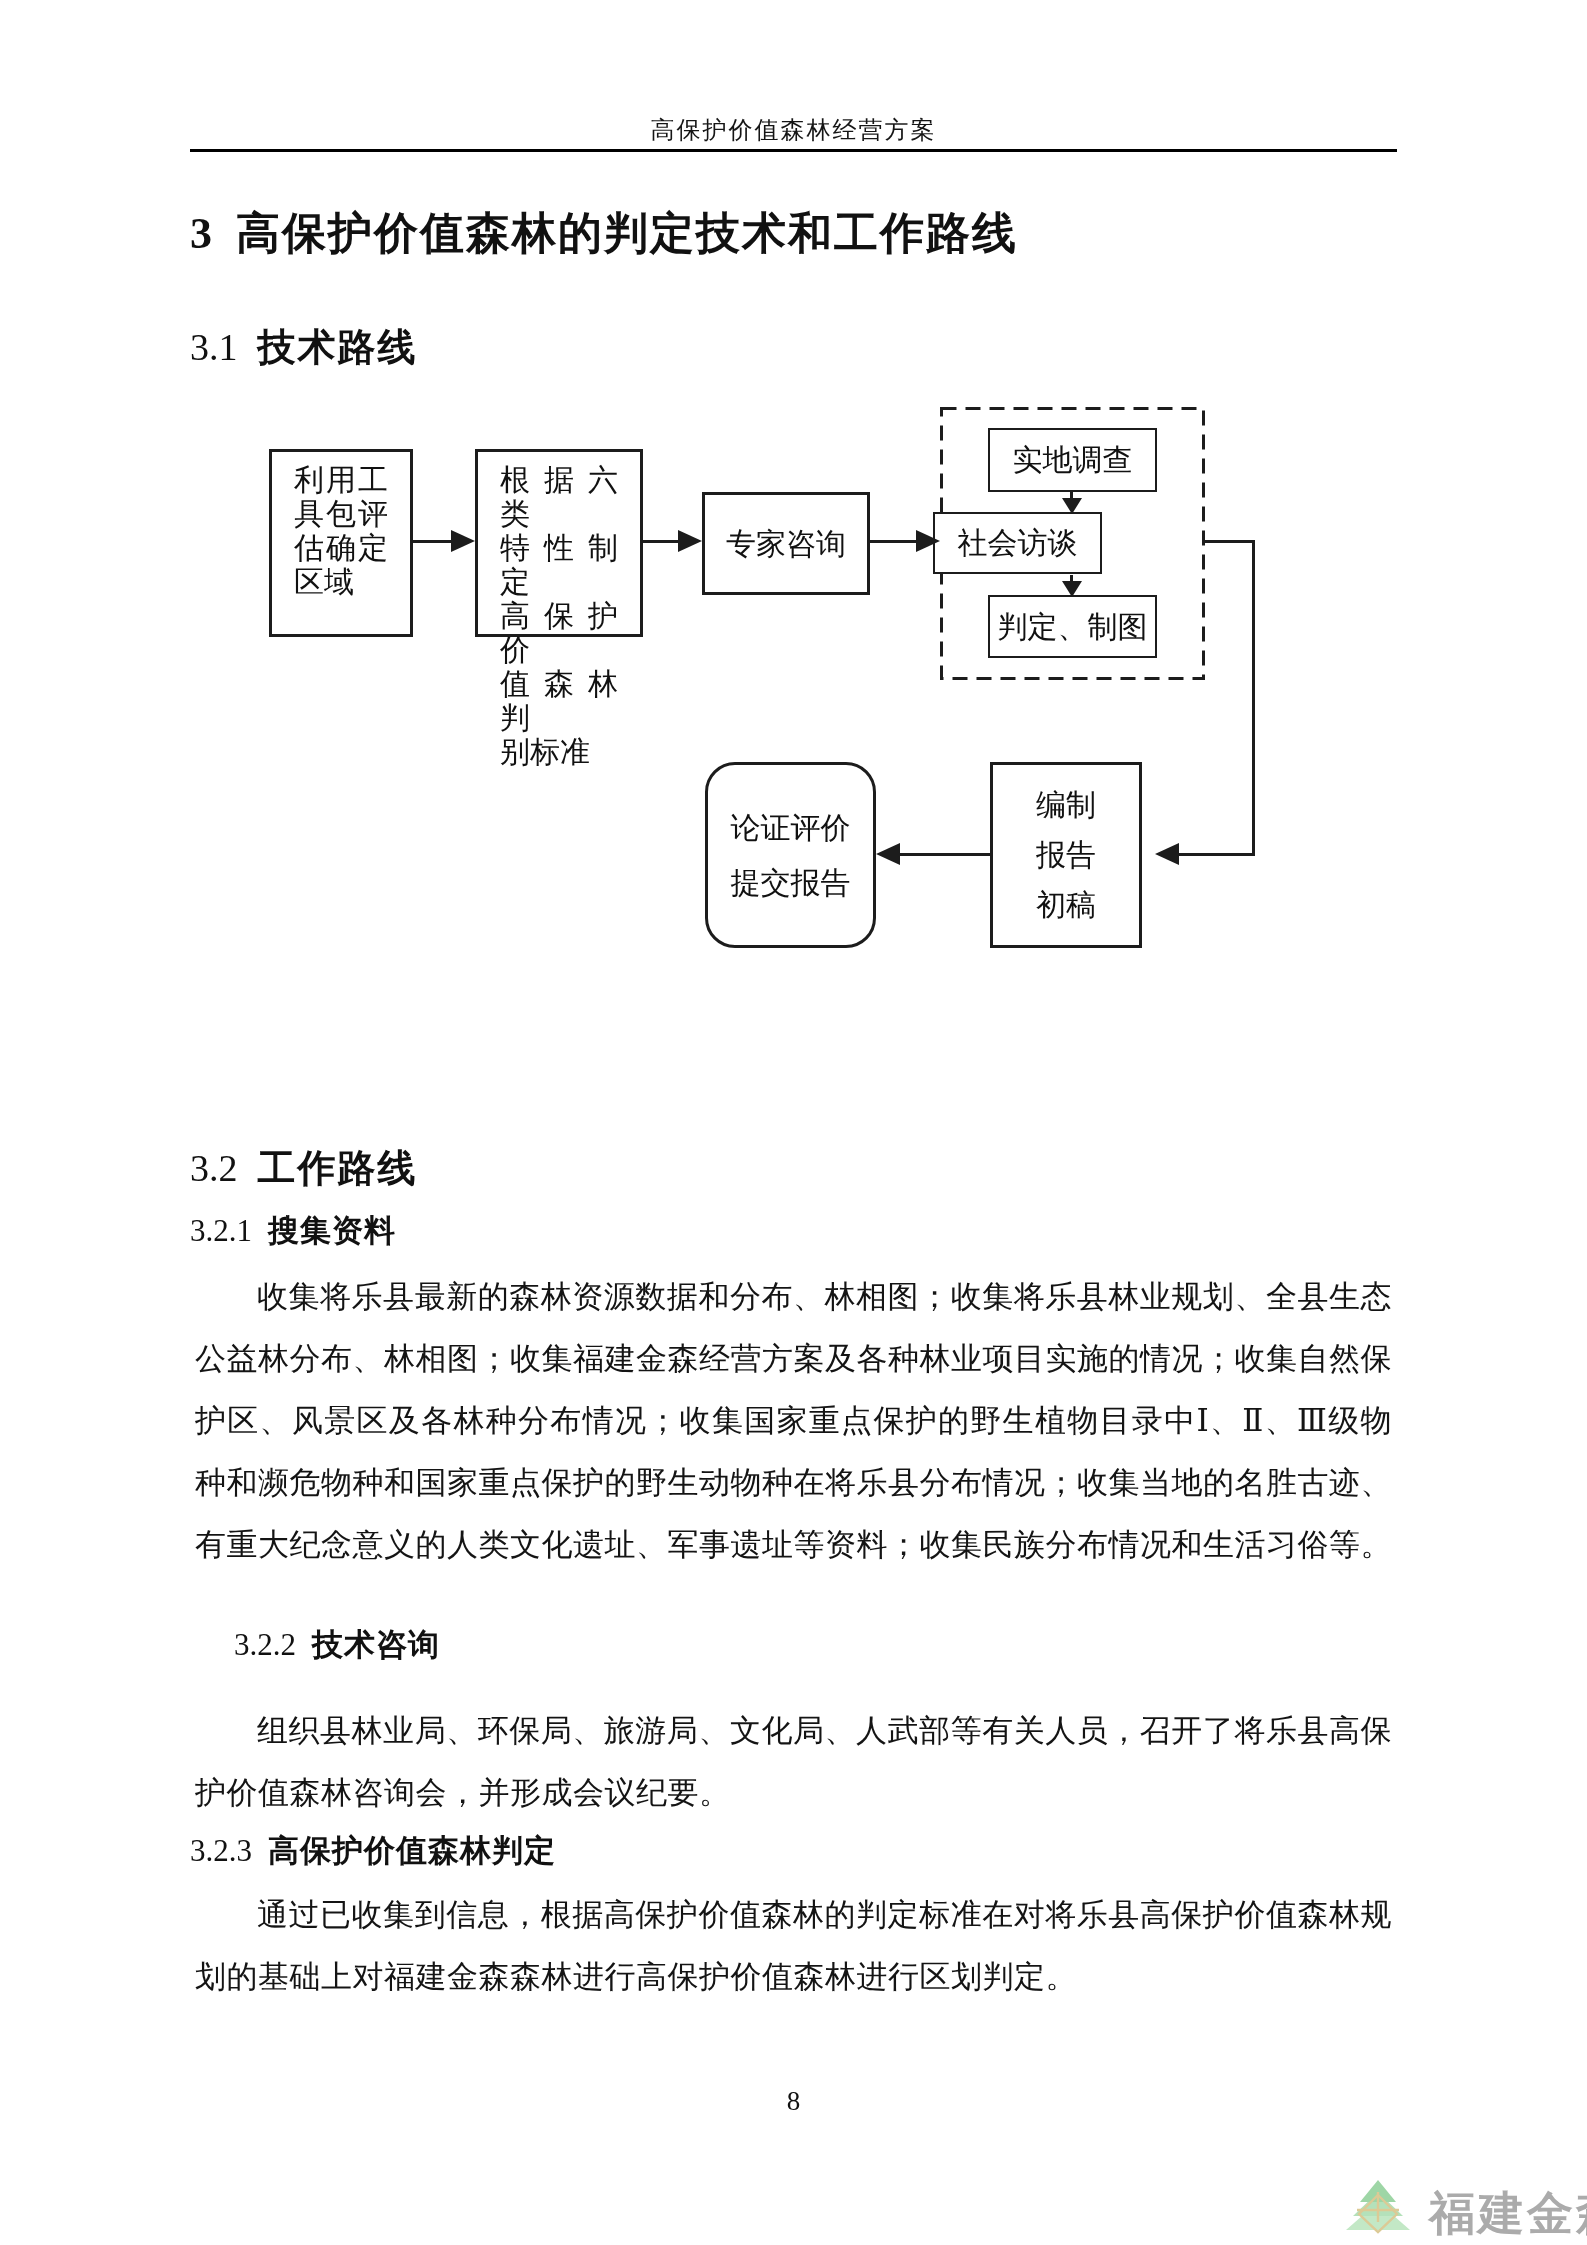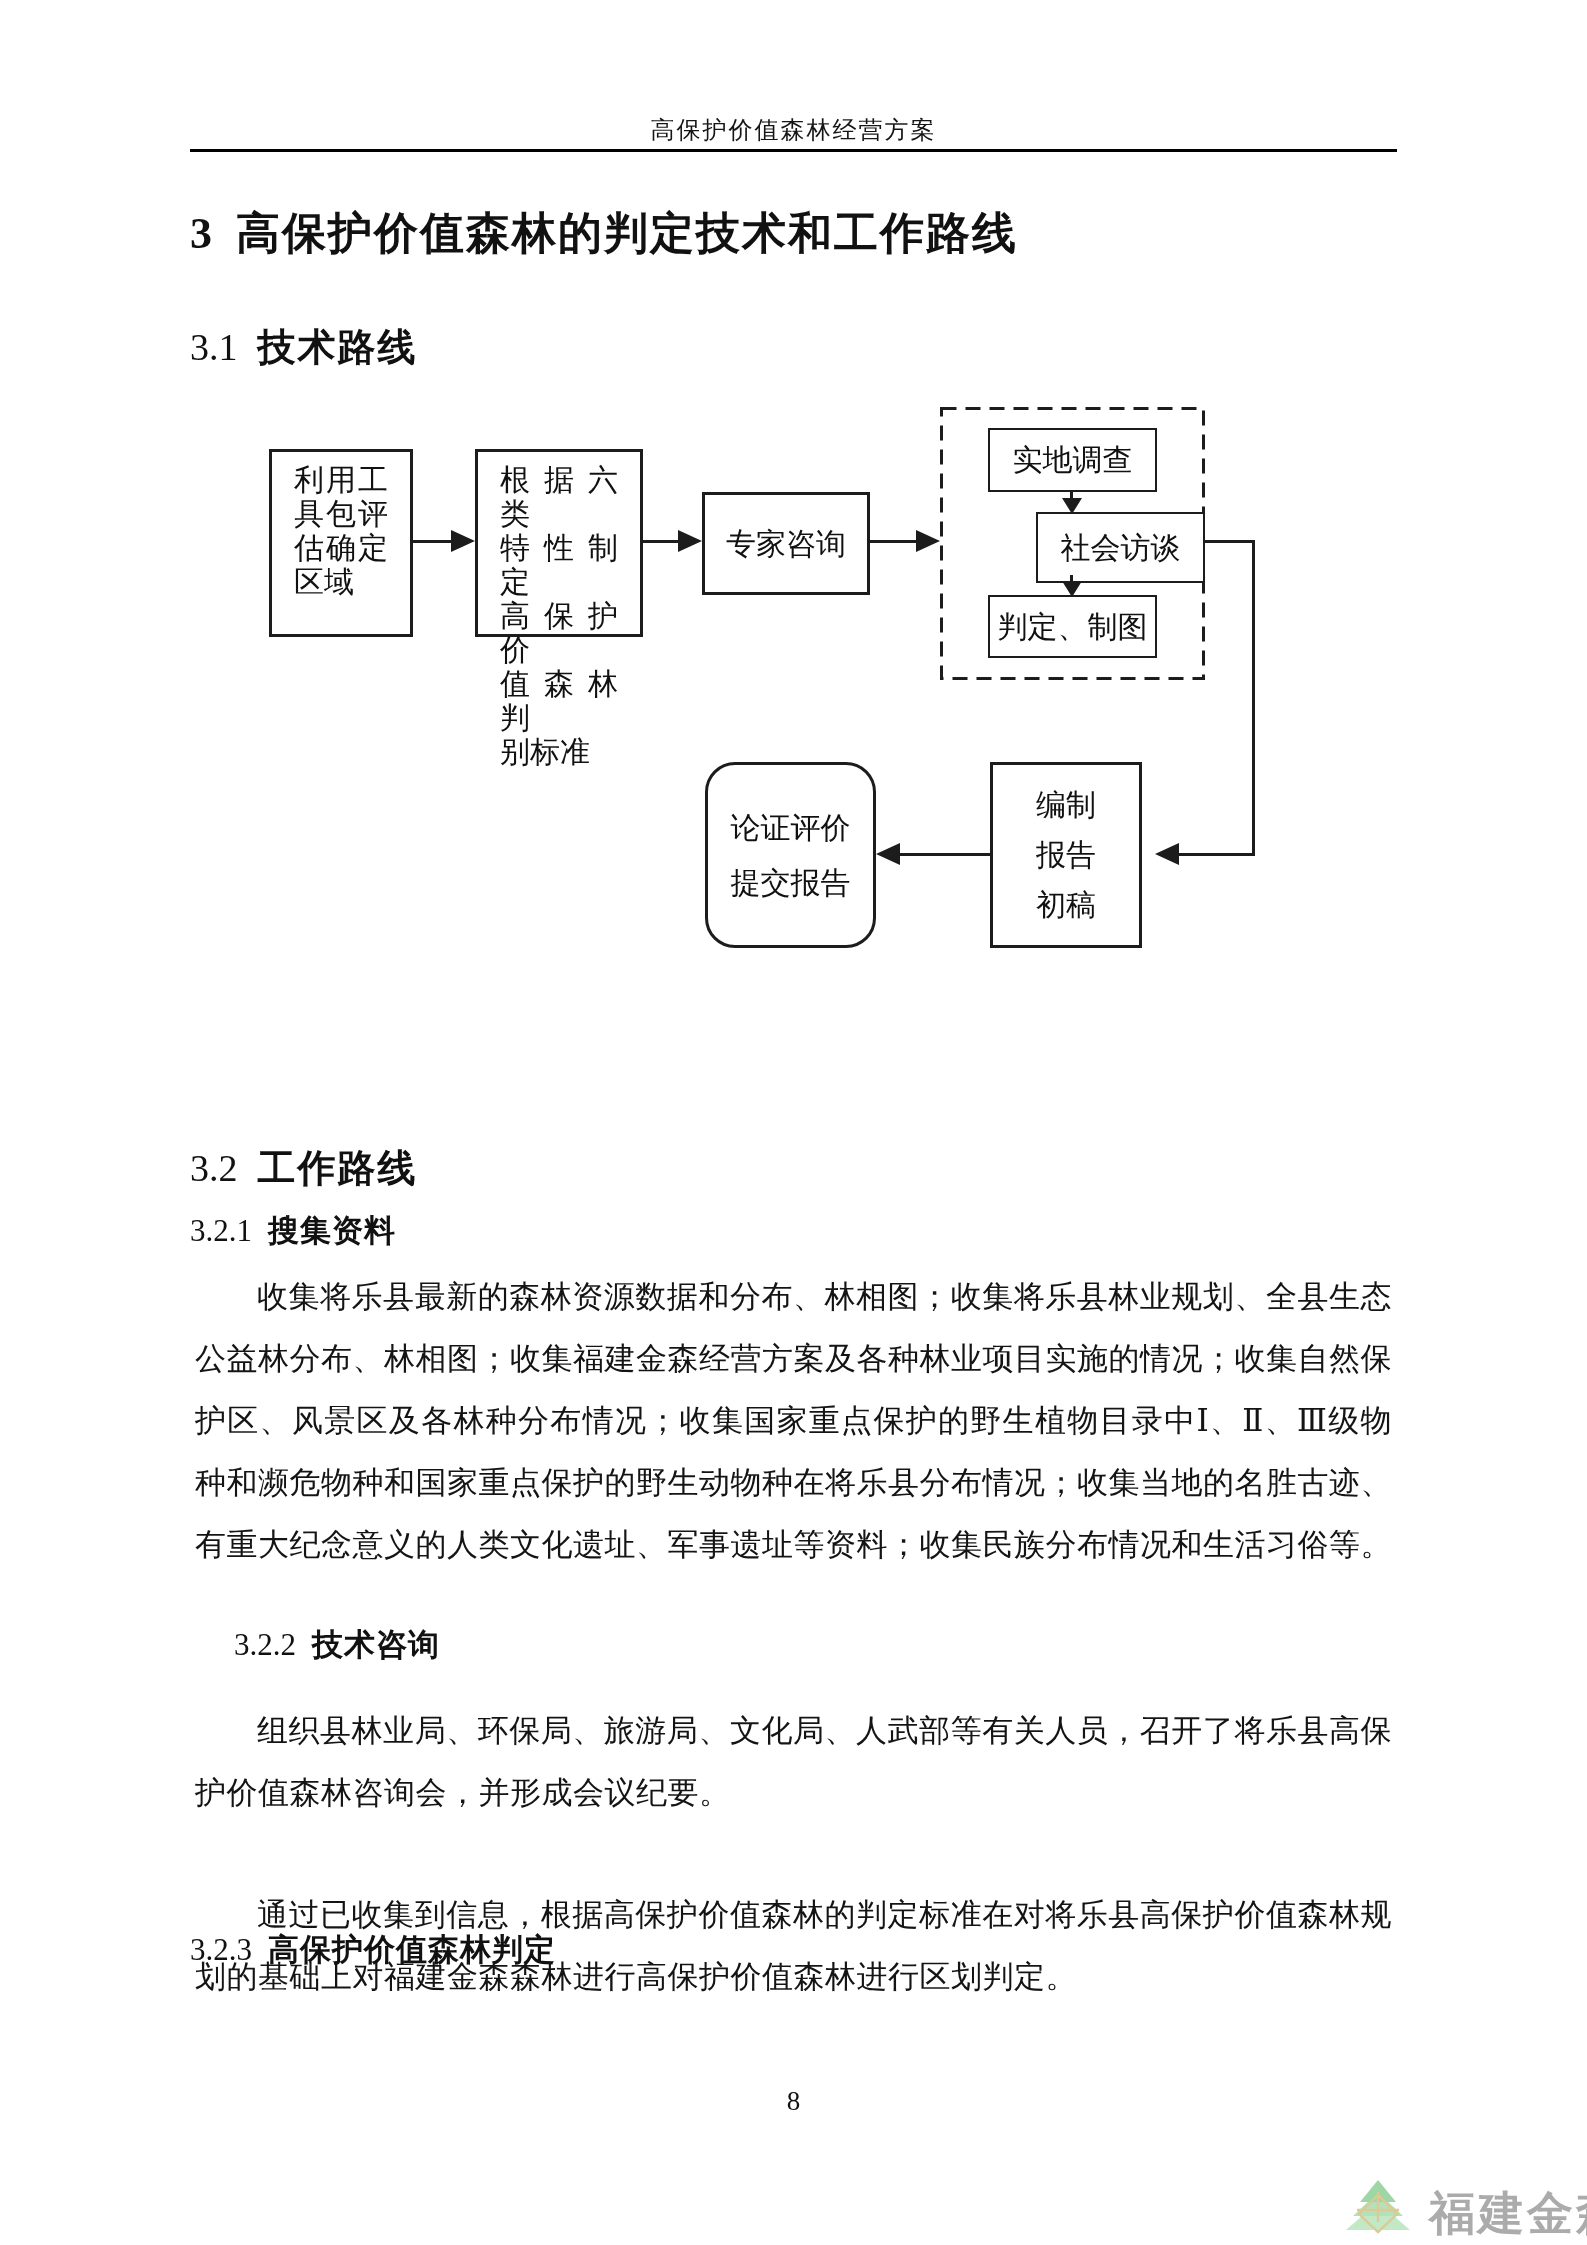--- a/index.html
+++ b/index.html
@@ -18,21 +18,21 @@
   .h2{position:absolute;left:190px;font-size:38px;white-space:nowrap;}
   .h2 .num{margin-right:20px;}
   .h2 .cn{font-family:"Liberation Sans","DejaVu Sans",sans-serif;font-weight:600;letter-spacing:2px;}
   .h2.s31{top:322px;}
   .h2.s32{top:1143px;}
   .h3{position:absolute;left:190px;font-size:31px;white-space:nowrap;}
   .h3 .num{margin-right:16px;}
   .h3 .cn{font-family:"Liberation Sans","DejaVu Sans",sans-serif;font-weight:700;letter-spacing:1px;}
   .h3.s321{top:1210px;}
   .h3.s322{top:1624px;margin-left:44px;}
-  .h3.s323{top:1929px;}
+  .h3.s323{top:1830px;}
   
   .fbox{position:absolute;box-sizing:border-box;border:3px solid #1c1c1c;background:#fff;
     font-size:30px;color:#111;}
   .fbox .ln{line-height:34px;padding:0 22px;text-align:justify;text-align-last:justify;}
   .fbox .ln.last{text-align-last:left;}
   .fbox.pad{padding-top:11px;}
   .fbox.center{display:flex;flex-direction:column;align-items:center;justify-content:center;text-align:center;}
   .fbox.center .cl{line-height:50px;}
   .dashed-group{position:absolute;left:940px;top:407px;width:265px;height:273px;}
   .hline{position:absolute;height:3px;background:#1c1c1c;}
@@ -90,21 +90,21 @@
   </div>
 
   <div class="dashed-group">
     <svg width="265" height="273">
       <rect x="1.5" y="1.5" width="262" height="270" fill="none" stroke="#1c1c1c" stroke-width="3" stroke-dasharray="15 9"></rect>
     </svg>
   </div>
   <div class="fbox center" style="left:988px;top:428px;width:169px;height:64px;border-width:2px;">
     <div class="cl">实地调查</div>
   </div>
-  <div class="fbox center" style="left:1036px;top:512px;width:169px;height:71px;border-width:2px;">
+  <div class="fbox center" style="left:933px;top:512px;width:169px;height:62px;border-width:2px;">
     <div class="cl">社会访谈</div>
   </div>
   <div class="fbox center" style="left:988px;top:595px;width:169px;height:63px;border-width:2px;">
     <div class="cl">判定、制图</div>
   </div>
 
   <div class="fbox center" style="left:990px;top:762px;width:152px;height:186px;">
     <div class="cl">编制</div>
     <div class="cl">报告</div>
     <div class="cl">初稿</div>

